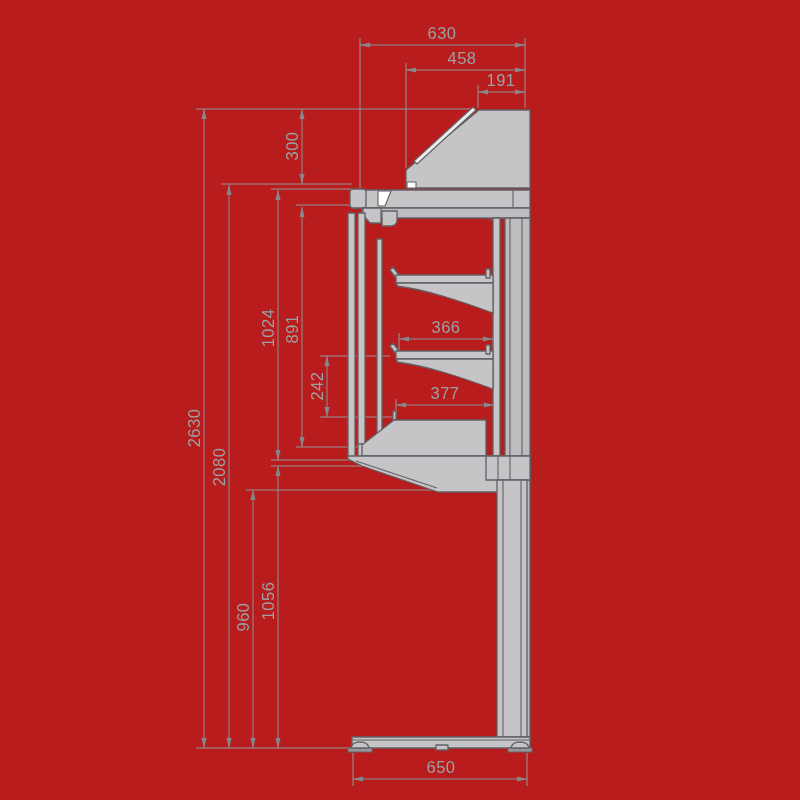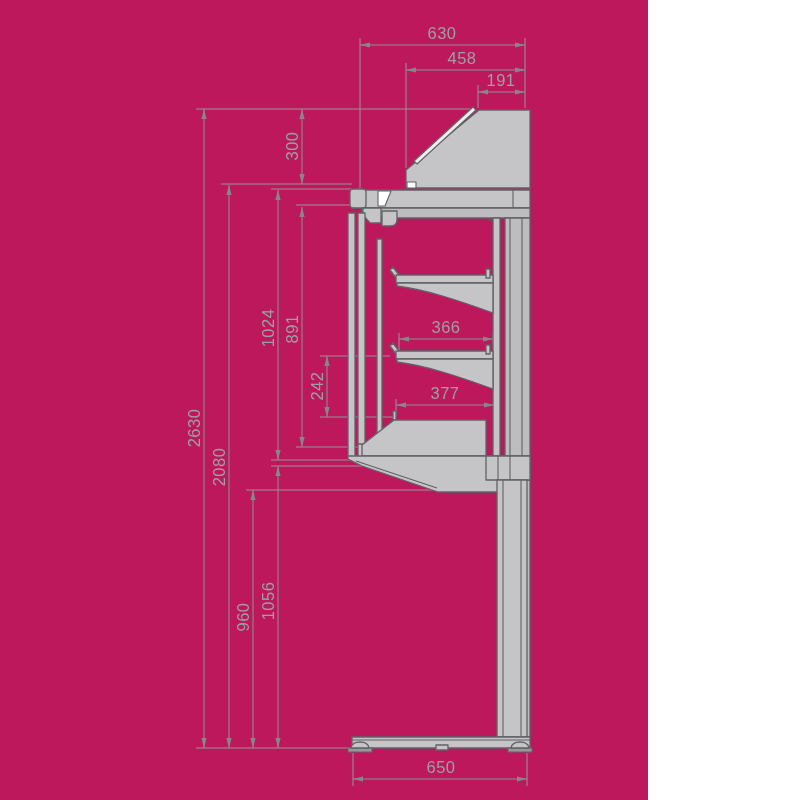--- a/index.html
+++ b/index.html
@@ -1,16 +1,16 @@
 <!DOCTYPE html>
 <html><head>
 <meta charset="utf-8">
 <style>
   html,body{margin:0;padding:0;background:#ffffff;}
-  .page{width:648px;height:800px;background:#be185d;position:relative;overflow:hidden;}
+  .page{width:800px;height:800px;background:#b91c1c;position:relative;overflow:hidden;}
   svg{display:block;}
   .dimtext{font-family:"Liberation Sans",sans-serif;font-size:16.5px;fill:#9ba0a4;letter-spacing:.5px;}
   .ext{stroke:#939799;stroke-width:1;fill:none;}
   .dim{stroke:#8d9194;stroke-width:1;fill:none;}
   .sh{fill:#c5c5c8;stroke:#626266;stroke-width:1.3;stroke-linejoin:round;}
   .sh2{fill:#bdbdc0;stroke:#626266;stroke-width:1.3;stroke-linejoin:round;}
   .whitecut{fill:#ffffff;stroke:#626266;stroke-width:1.1;stroke-linejoin:round;}
   .lid{fill:#ececee;stroke:#626266;stroke-width:1.1;stroke-linejoin:round;}
   .edge{stroke:#626266;stroke-width:1.1;fill:none;}
   .dark{fill:#98989b;stroke:#626266;stroke-width:1;}

